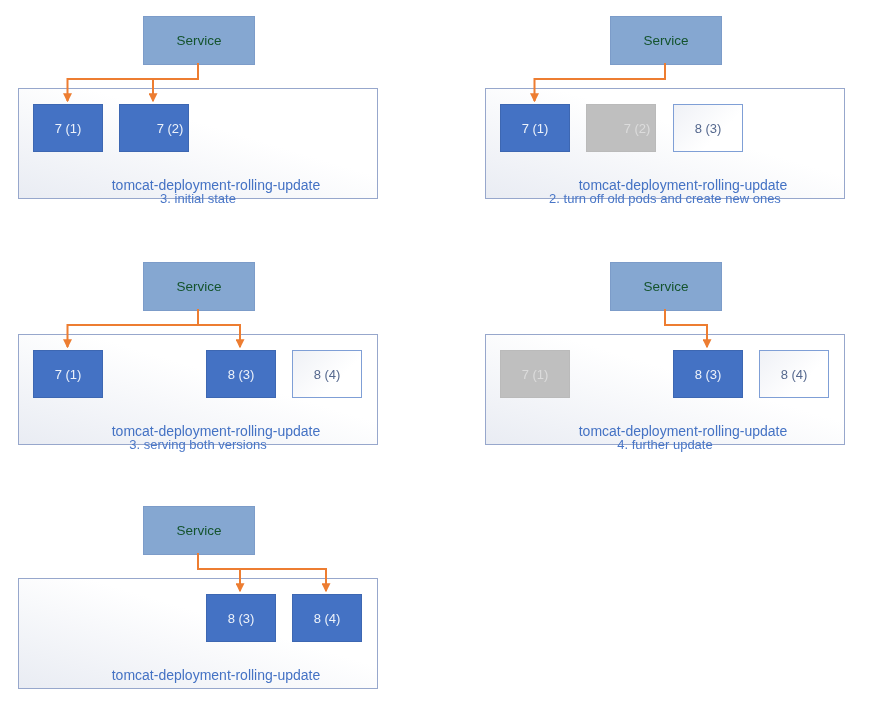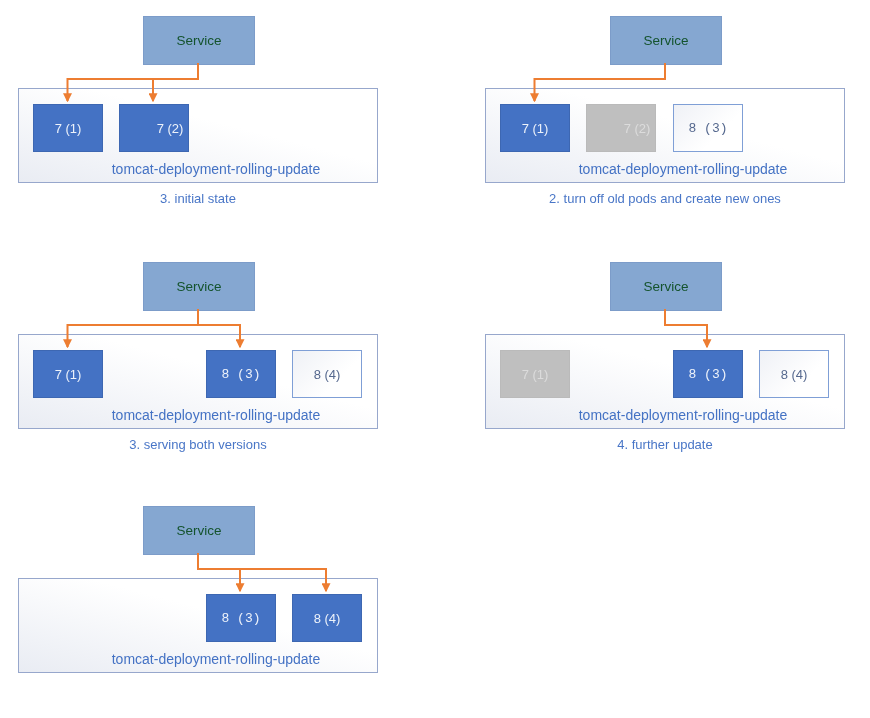--- a/index.html
+++ b/index.html
@@ -10,36 +10,36 @@
 
   .service{
     position:absolute;left:143px;top:16px;width:110px;height:47px;
     background:var(--service-fill,#85A7D1);
     border:1px solid var(--service-border,#7C9CC9);
     display:flex;align-items:center;justify-content:center;
     color:#14532d;font-size:13.5px;
   }
 
   .deployment{
-    position:absolute;left:18px;top:88px;width:360px;height:95px;
+    position:absolute;left:18px;top:88px;width:360px;height:111px;
     border:1px solid var(--deployment-border,#97A7CC);
     background:linear-gradient(to top right,#e9ecf3 0%,#ffffff 60%);
     box-sizing:border-box;
   }
   .deployment-label{
     position:absolute;left:0;right:0;bottom:5px;text-align:center;
     font-size:14px;color:var(--accent-blue,#4472C4);margin-left:36px;
   }
 
   .pod{
     position:absolute;top:15px;width:70px;height:48px;
     display:flex;align-items:center;justify-content:center;
     font-size:13px;box-sizing:border-box;
   }
-  .slot-0{left:14px;} .slot-1{left:100px;padding-left:32px;} .slot-2{left:187px;font-family:Liberation Mono, monospace;} .slot-3{left:273px;}
+  .slot-0{left:14px;} .slot-1{left:100px;padding-left:32px;} .slot-2{left:187px;} .slot-3{left:273px;}
   .pod--active{background:var(--pod-blue,#4472C4);border:1px solid #3d67b2;color:#edf2fa;}
   .pod--old{background:var(--pod-gray,#BFBFBF);border:1px solid #bababa;color:#dcdcdc;}
   .pod--new{
     background:linear-gradient(135deg,#eff1f6 0%,#ffffff 65%);
     border:1px solid var(--pod-new-border,#7F9FD6);
     color:var(--pod-new-text,#55688E);
   }
 
   .caption{
     position:absolute;left:18px;top:191px;width:360px;text-align:center;

